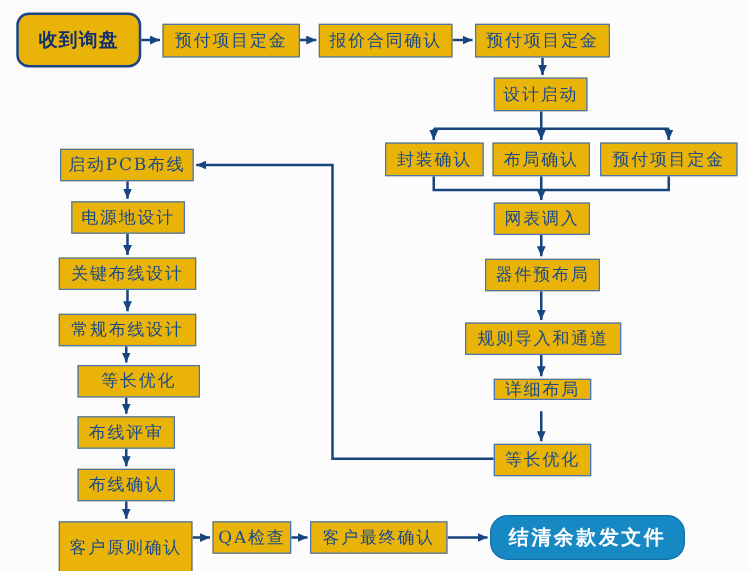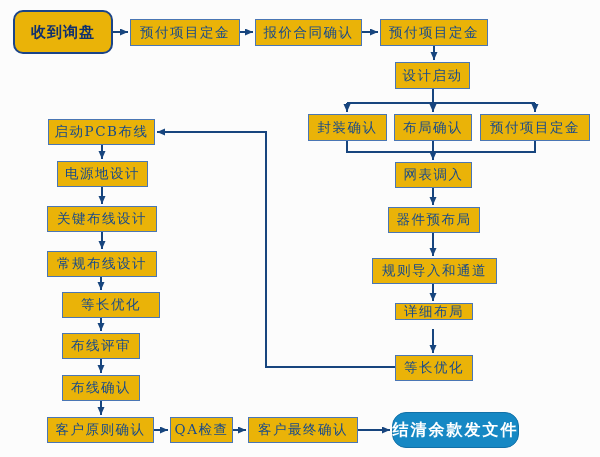--- a/index.html
+++ b/index.html
@@ -86,18 +86,18 @@
   <div class="node" style="left:372px;top:258px;width:125px;height:26px">规则导入和通道</div>
   <div class="node" style="left:395px;top:303px;width:78px;height:17px">详细布局</div>
   <div class="node" style="left:395px;top:355px;width:78px;height:26px">等长优化</div>
   <div class="node" style="left:48px;top:119px;width:107px;height:26px">启动PCB布线</div>
   <div class="node" style="left:57px;top:161px;width:91px;height:26px">电源地设计</div>
   <div class="node" style="left:47px;top:206px;width:110px;height:26px">关键布线设计</div>
   <div class="node" style="left:47px;top:251px;width:110px;height:26px">常规布线设计</div>
   <div class="node" style="left:62px;top:292px;width:98px;height:26px">等长优化</div>
   <div class="node" style="left:62px;top:333px;width:78px;height:26px">布线评审</div>
   <div class="node" style="left:62px;top:375px;width:78px;height:26px">布线确认</div>
-  <div class="node" style="left:47px;top:417px;width:107px;height:26px">客户原则确认</div>
+  <div class="node" style="left:47px;top:417px;width:107px;height:41px">客户原则确认</div>
   <div class="node" style="left:170px;top:417px;width:63px;height:26px">QA检查</div>
   <div class="node" style="left:248px;top:417px;width:110px;height:26px">客户最终确认</div>
-  <div class="node end" style="left:392px;top:412px;width:127px;height:36px">结清余款发文件</div>
+  <div class="node end" style="left:392px;top:412px;width:156px;height:36px">结清余款发文件</div>
 
 </div>
 
 </body></html>

